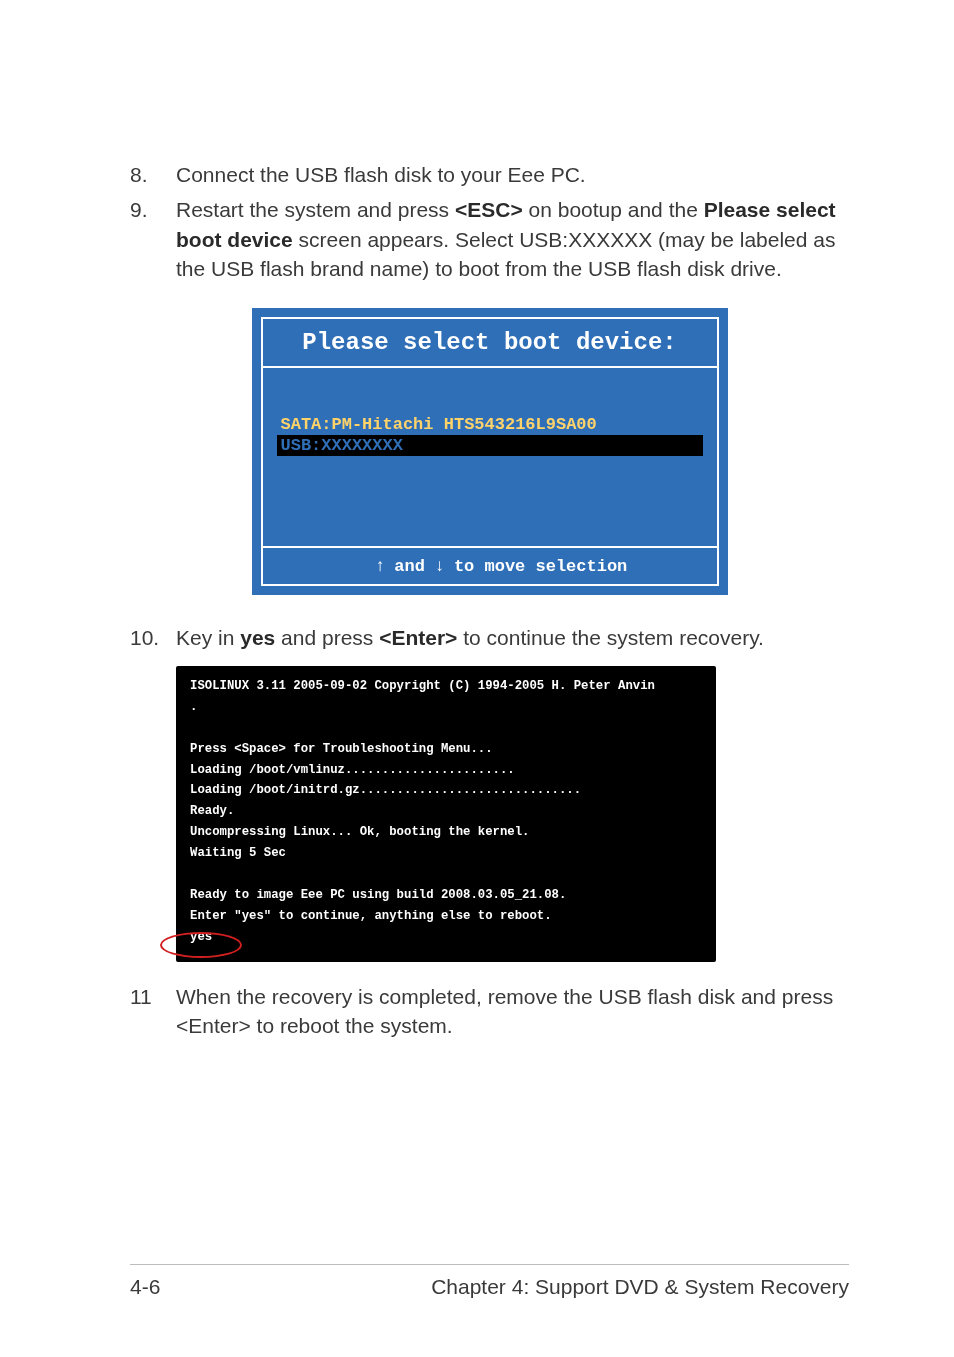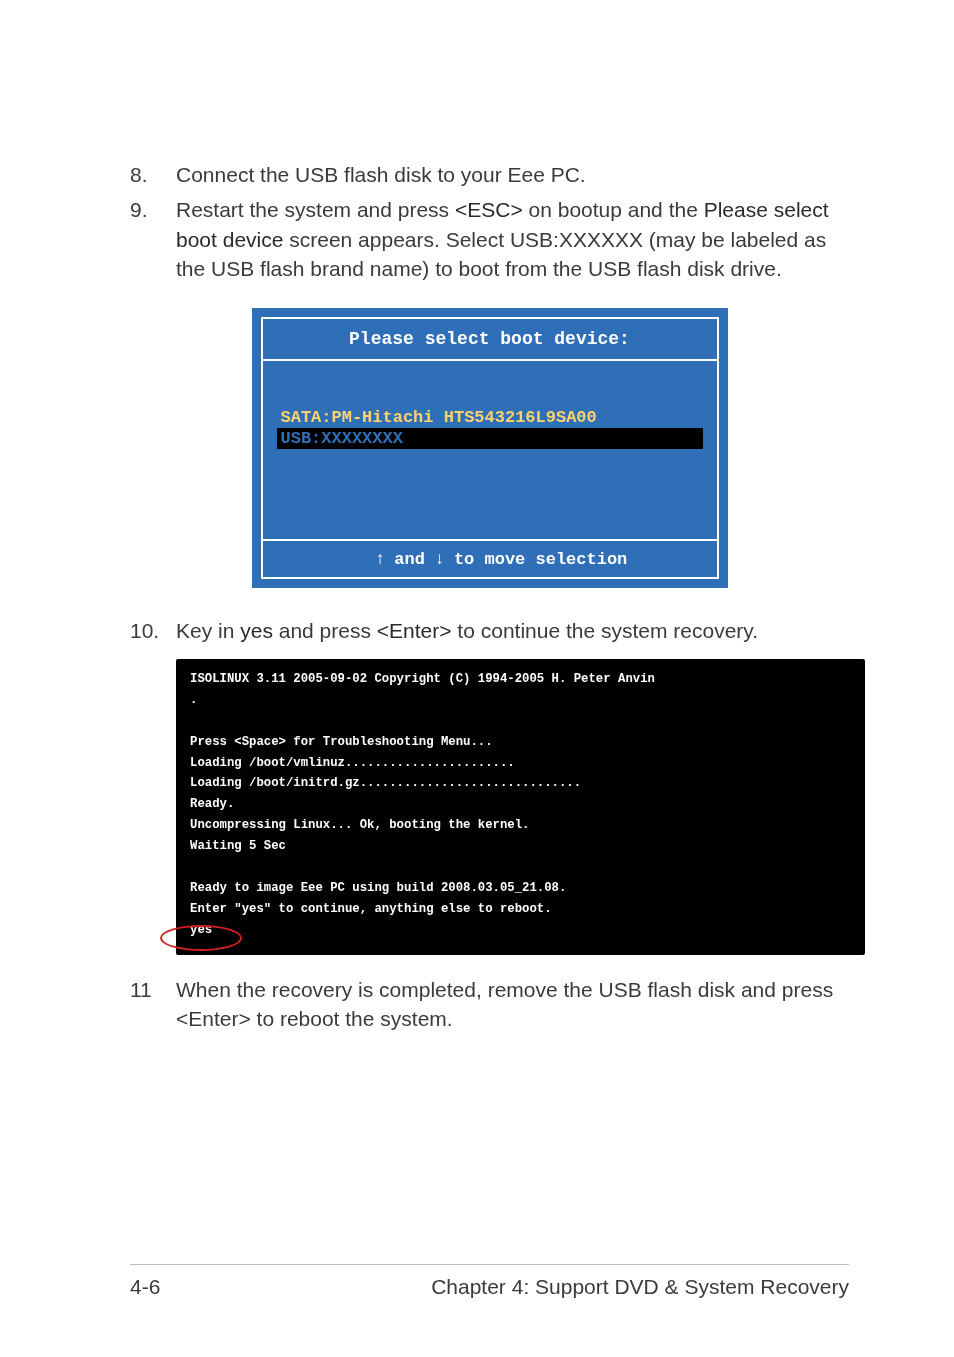--- a/index.html
+++ b/index.html
@@ -29,38 +29,38 @@
     line-height: 1.4;
   }
   ol.steps > li .num {
     width: 46px;
     flex: 0 0 46px;
     text-align: left;
   }
   ol.steps > li .body {
     flex: 1;
   }
-  b { font-weight: 400; color: #2a2a2a;}
+  b { font-weight: 700; color: #2a2a2a;}
   .boot-outer {
     margin: 24px auto 28px auto;
     width: 476px;
     background: #2f6fb8;
     padding: 6px;
     border: 3px double #2f6fb8;
     box-sizing: border-box;
   }
   .boot-inner {
     border: 2px solid #ffffff;
     padding: 0;
   }
   .boot-title {
     color: #ffffff;
     font-family: "Courier New", monospace;
     font-weight: bold;
-    font-size: 18px;
+    font-size: 24px;
     text-align: center;
     padding: 10px 0 10px 0;
   }
   .boot-divider {
     border-top: 2px solid #ffffff;
   }
   .boot-list {
     padding: 10px 14px 90px 14px;
     margin-top: 36px;
   }
@@ -85,21 +85,21 @@
     padding: 8px 16px 8px 0;
     margin-left: 40px;
   }
   .boot-footer .line { display:block; }
   .arrow {
     display:inline-block;
     font-family: Arial, sans-serif;
   }
   .term {
     margin: 14px 0 20px 46px;
-    width: 689px;
+    width: 540px;
     background: #000000;
     padding: 10px 14px 14px 14px;
     box-sizing: border-box;
     position: relative;
     border-radius: 2px;
   }
   .term pre {
     margin:0;
     font-family: "Courier New", monospace;
     font-size: 12.3px;

